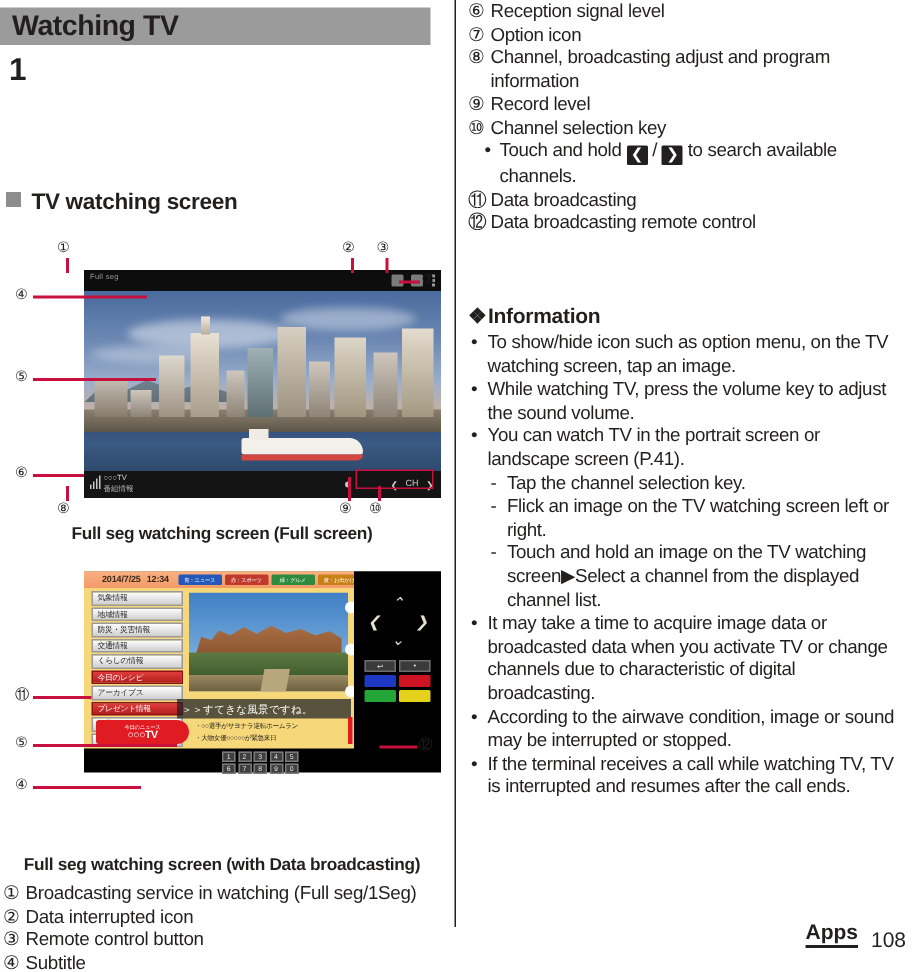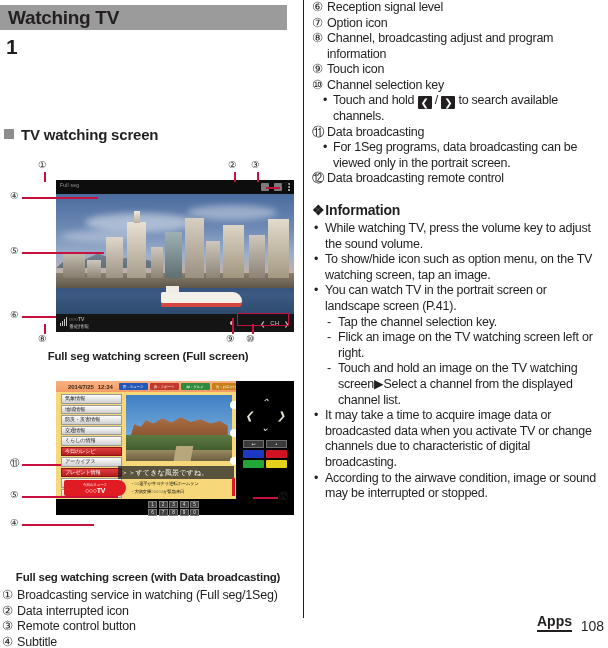--- a/index.html
+++ b/index.html
@@ -490,55 +490,55 @@
       <div class="r-item">
         <span class="r-n">⑦</span>
         <span class="r-txt">Option icon</span>
       </div>
       <div class="r-item">
         <span class="r-n">⑧</span>
         <span class="r-txt">Channel, broadcasting adjust and program information</span>
       </div>
       <div class="r-item">
         <span class="r-n">⑨</span>
-        <span class="r-txt">Touch icon</span>
+        <span class="r-txt">Record level</span>
       </div>
       <div class="r-item">
         <span class="r-n">⑩</span>
         <span class="r-txt">Channel selection key</span>
       </div>
       <div class="r-sub">
         <span>Touch and hold</span>
         <span class="key-ic">❮</span>
         <span>/</span>
         <span class="key-ic">❯</span>
         <span>to search available channels.</span>
       </div>
       <div class="r-item">
         <span class="r-n">⑪</span>
         <span class="r-txt">Data broadcasting</span>
       </div>
-      <div class="r-sub">For 1Seg programs, data broadcasting can be viewed only in the portrait screen.</div>
       <div class="r-item">
         <span class="r-n">⑫</span>
         <span class="r-txt">Data broadcasting remote control</span>
       </div>
     </div>
 
     <div class="info-h">
       <span class="dia">❖</span><span>Information</span>
     </div>
 
     <div class="info-list">
+      <div class="i-b">To show/hide icon such as option menu, on the TV watching screen, tap an image.</div>
       <div class="i-b">While watching TV, press the volume key to adjust the sound volume.</div>
-      <div class="i-b">To show/hide icon such as option menu, on the TV watching screen, tap an image.</div>
       <div class="i-b">You can watch TV in the portrait screen or landscape screen (P.41).</div>
       <div class="i-d">Tap the channel selection key.</div>
       <div class="i-d">Flick an image on the TV watching screen left or right.</div>
       <div class="i-d">Touch and hold an image on the TV watching screen▶Select a channel from the displayed channel list.</div>
       <div class="i-b">It may take a time to acquire image data or broadcasted data when you activate TV or change channels due to characteristic of digital broadcasting.</div>
       <div class="i-b">According to the airwave condition, image or sound may be interrupted or stopped.</div>
+      <div class="i-b">If the terminal receives a call while watching TV, TV is interrupted and resumes after the call ends.</div>
     </div>
   </div>
 
   <div class="footer-apps">Apps</div>
   <div class="footer-page">108</div>
 </div>
 
 </body></html>

